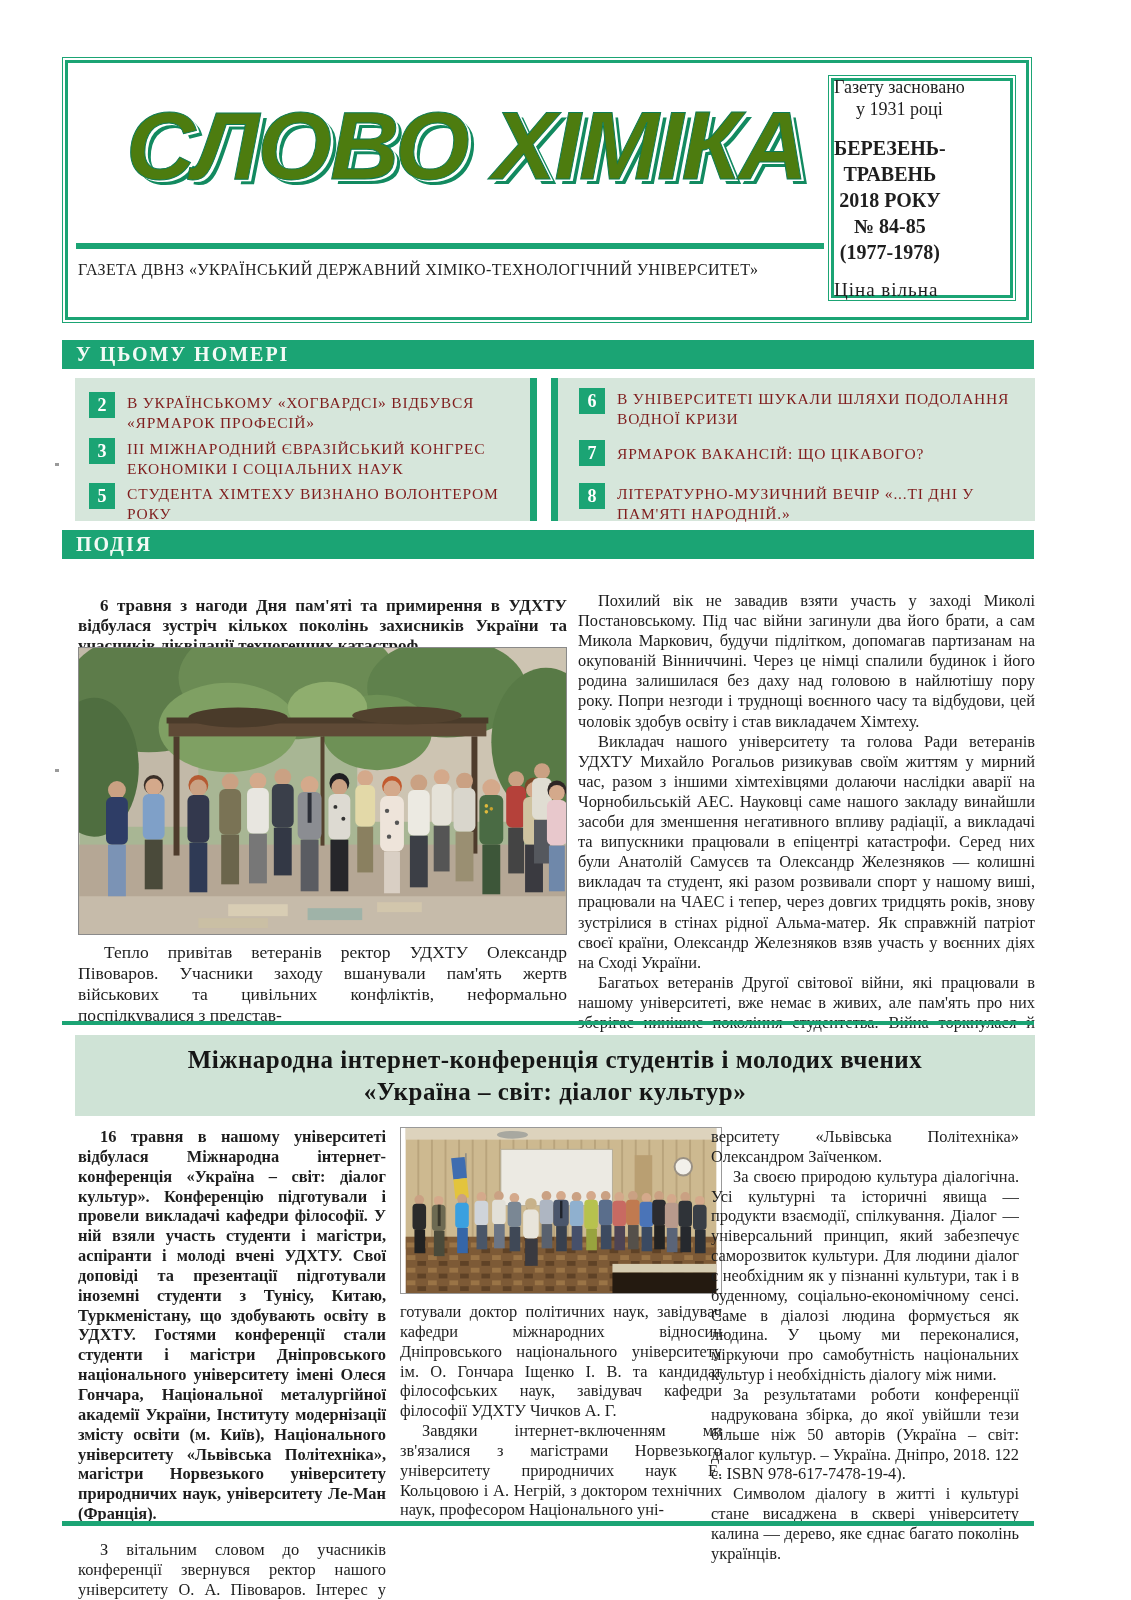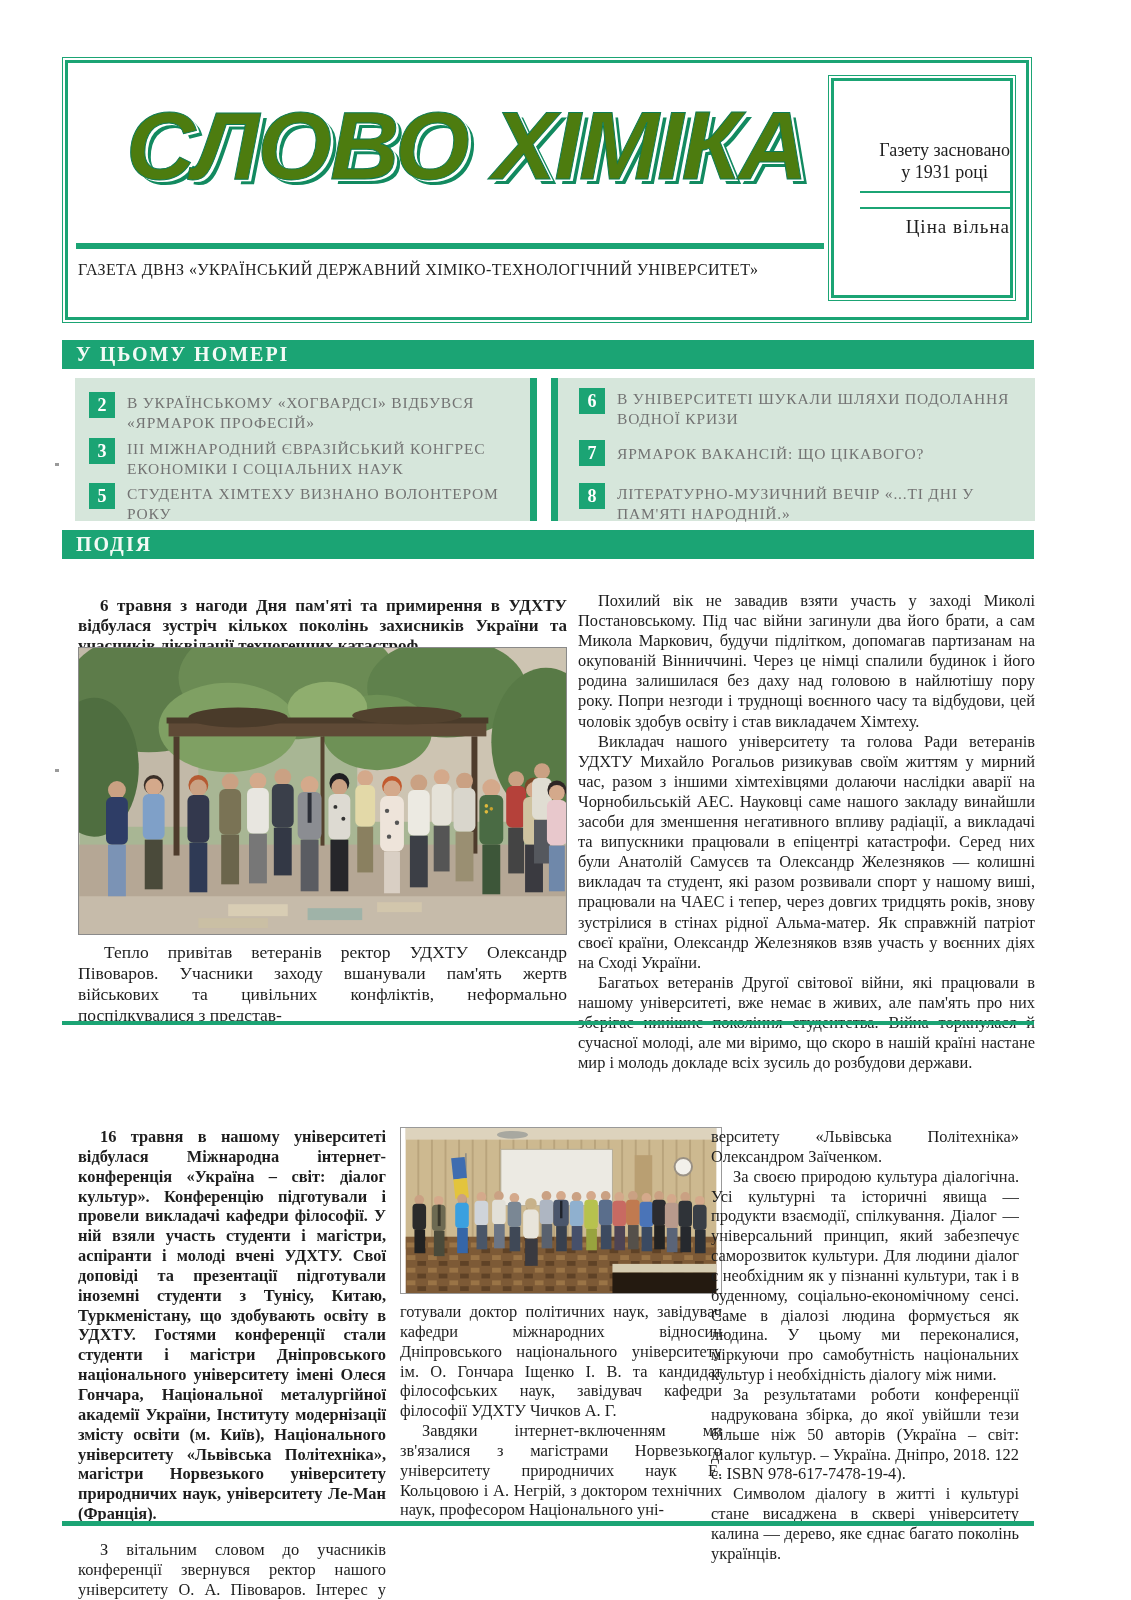--- a/index.html
+++ b/index.html
@@ -14,21 +14,21 @@
         font-family:"Liberation Sans",sans-serif;font-style:italic;font-weight:bold;
         font-size:96px;letter-spacing:-2px;color:#4d7c0f;white-space:nowrap;
         -webkit-text-stroke:1px #0d7c55;
         text-shadow:3px 2px 0 #ffffff,6px 5px 0 #128a60;}
   .logo-rule{position:absolute;left:8px;top:180px;width:748px;height:6px;background:#1ba474;}
   .masthead-sub{position:absolute;left:10px;top:198px;width:748px;
                 font-size:16px;letter-spacing:0.4px;color:#222;white-space:nowrap;}
   .issue-box{position:absolute;right:10px;top:12px;width:188px;height:226px;
              border:1px solid #1ba474;padding:2px;box-sizing:border-box;}
   .issue-inner{width:100%;height:100%;border:3px solid #1ba474;box-sizing:border-box;
-               display:flex;flex-direction:column;align-items:flex-end;justify-content:center;
+               display:flex;flex-direction:column;align-items:flex-start;justify-content:center;
                text-align:center;}
   .founded{font-size:18px;line-height:1.25;}
   .issue-rule{width:150px;height:2px;background:#1ba474;margin:7px 0;}
   .issue-no{font-weight:bold;font-size:20px;line-height:1.3;}
   .price{font-size:19px;letter-spacing:1px;}
 
   
   .greenbar{position:absolute;left:62px;width:972px;height:29px;background:#1ba474;
             color:#f2faf5;font-weight:bold;font-size:20px;letter-spacing:2px;
             line-height:29px;padding-left:14px;box-sizing:border-box;}
@@ -39,21 +39,21 @@
   .toc-panel{position:absolute;top:378px;height:143px;background:#d6e6db;}
   .toc-left{left:75px;width:462px;}
   .toc-right{left:551px;width:484px;}
   .toc-edge{position:absolute;top:0;width:7px;height:100%;background:#1ba474;}
   .toc-left .toc-edge{right:0;}
   .toc-right .toc-edge{left:0;}
   .toc-item{position:absolute;left:14px;right:22px;display:flex;gap:12px;align-items:flex-start;}
   .toc-right .toc-item{left:28px;right:10px;}
   .badge{flex:0 0 26px;width:26px;height:26px;background:#1ba474;color:#fff;
          font-weight:bold;font-size:18px;line-height:26px;text-align:center;margin-top:1px;}
-  .toc-text{font-size:15.5px;letter-spacing:0.8px;line-height:1.3;color:#737373;padding-top:2px;}
+  .toc-text{font-size:15.5px;letter-spacing:0.8px;line-height:1.3;color:#7f1d1d;padding-top:2px;}
 
   
   .headline1{position:absolute;left:75px;top:561px;width:960px;text-align:center;
              color:#18a271;font-weight:bold;font-size:28px;letter-spacing:1.5px;}
   .a1-col1{position:absolute;left:78px;top:596px;width:489px;}
   .a1-lead{font-weight:bold;font-size:17px;line-height:1.18;text-align:justify;
            text-indent:22px;margin:0;}
   .photo1{position:absolute;left:78px;top:647px;width:489px;height:288px;
           border:1px solid #8a8a8a;box-sizing:border-box;}
   .a1-caption{position:absolute;left:78px;top:942px;width:489px;font-size:17.5px;
@@ -94,20 +94,27 @@
       <div class="logo-rule"></div>
       <div class="masthead-sub">ГАЗЕТА ДВНЗ «УКРАЇНСЬКИЙ ДЕРЖАВНИЙ ХІМІКО-ТЕХНОЛОГІЧНИЙ УНІВЕРСИТЕТ»</div>
 
       <div class="issue-box">
         <div class="issue-inner">
           <div class="founded">
             <div>Газету засновано</div>
             <div>у 1931 році</div>
           </div>
           <div class="issue-rule"></div>
+          <div class="issue-no">
+            <div>БЕРЕЗЕНЬ-</div>
+            <div>ТРАВЕНЬ</div>
+            <div>2018 РОКУ</div>
+            <div>№ 84-85</div>
+            <div>(1977-1978)</div>
+          </div>
           <div class="issue-rule"></div>
           <div class="price">Ціна вільна</div>
         </div>
       </div>
     </div>
   </div>
 
   <div class="greenbar bar-toc">У  ЦЬОМУ НОМЕРІ</div>
 
   <div class="toc-panel toc-left">
@@ -295,20 +302,24 @@
   <p class="a1-caption">Тепло привітав ветеранів ректор УДХТУ Олександр Півоваров. Учасники заходу вшанували пам'ять жертв військових та цивільних конфліктів, неформально поспілкувалися з представ-</p>
 
   <div class="a1-col2">
     <p class="ind">Похилий вік не завадив взяти участь у заході Миколі Постановському. Під час війни загинули два його брати, а сам Микола Маркович, будучи підлітком, допомагав партизанам на окупованій Вінниччині. Через це німці спалили будинок і його родина залишилася без даху над головою в найлютішу пору року. Попри незгоди і труднощі воєнного часу та відбудови, цей чоловік здобув освіту і став викладачем Хімтеху.</p>
     <p class="ind">Викладач нашого університету та голова Ради ветеранів УДХТУ Михайло Рогальов ризикував своїм життям у мирний час, разом з іншими хімтехівцями долаючи наслідки аварії на Чорнобильській АЕС. Науковці саме нашого закладу винайшли засоби для зменшення негативного впливу радіації, а викладачі та випускники працювали в епіцентрі катастрофи. Серед них були Анатолій Самусєв та Олександр Железняков — колишні викладач та студент, які разом розвивали спорт у нашому виші, працювали на ЧАЕС і тепер, через довгих тридцять років, знову зустрілися в стінах рідної Альма-матер. Як справжній патріот своєї країни, Олександр Железняков взяв участь у воєнних діях на Сході України.</p>
     <p class="ind">Багатьох ветеранів Другої світової війни, які працювали в нашому університеті, вже немає в живих, але пам'ять про них зберігає нинішнє покоління студентства. Війна торкнулася й сучасної молоді, але ми віримо, що скоро в нашій країні настане мир і молодь докладе всіх зусиль до розбудови держави.</p>
   </div>
 
   <div class="rule rule1"></div>
 
+  <div class="conf-head">
+    <div>Міжнародна інтернет-конференція студентів і молодих вчених</div>
+    <div>«Україна – світ: діалог культур»</div>
+  </div>
 
   <div class="a2-col a2-c1">
     <p class="a2-lead ind">16 травня в нашому університеті відбулася Міжнародна інтернет-конференція «Україна – світ: діалог культур». Конференцію підготували і провели викладачі кафедри філософії. У ній взяли участь студенти і магістри, аспіранти і молоді вчені УДХТУ. Свої доповіді та презентації підготували іноземні студенти з Тунісу, Китаю, Туркменістану, що здобувають освіту в УДХТУ. Гостями конференції стали студенти і магістри Дніпровського національного університету імені Олеся Гончара, Національної металургійної академії України, Інституту модернізації змісту освіти (м. Київ), Національного університету «Львівська Політехніка», магістри Норвезького університету природничих наук, університету Ле-Ман (Франція).</p>
     <div class="a2-gap"></div>
     <p class="ind">З вітальним словом до учасників конференції звернувся ректор нашого університету О. А. Півоваров. Інтерес у присутніх викликали доповіді, які під-</p>
   </div>
 
   <div class="a2-col a2-c2">
     <div class="photo2">
       <svg width="320" height="165" viewBox="0 0 320 170" xmlns="http://www.w3.org/2000/svg">

